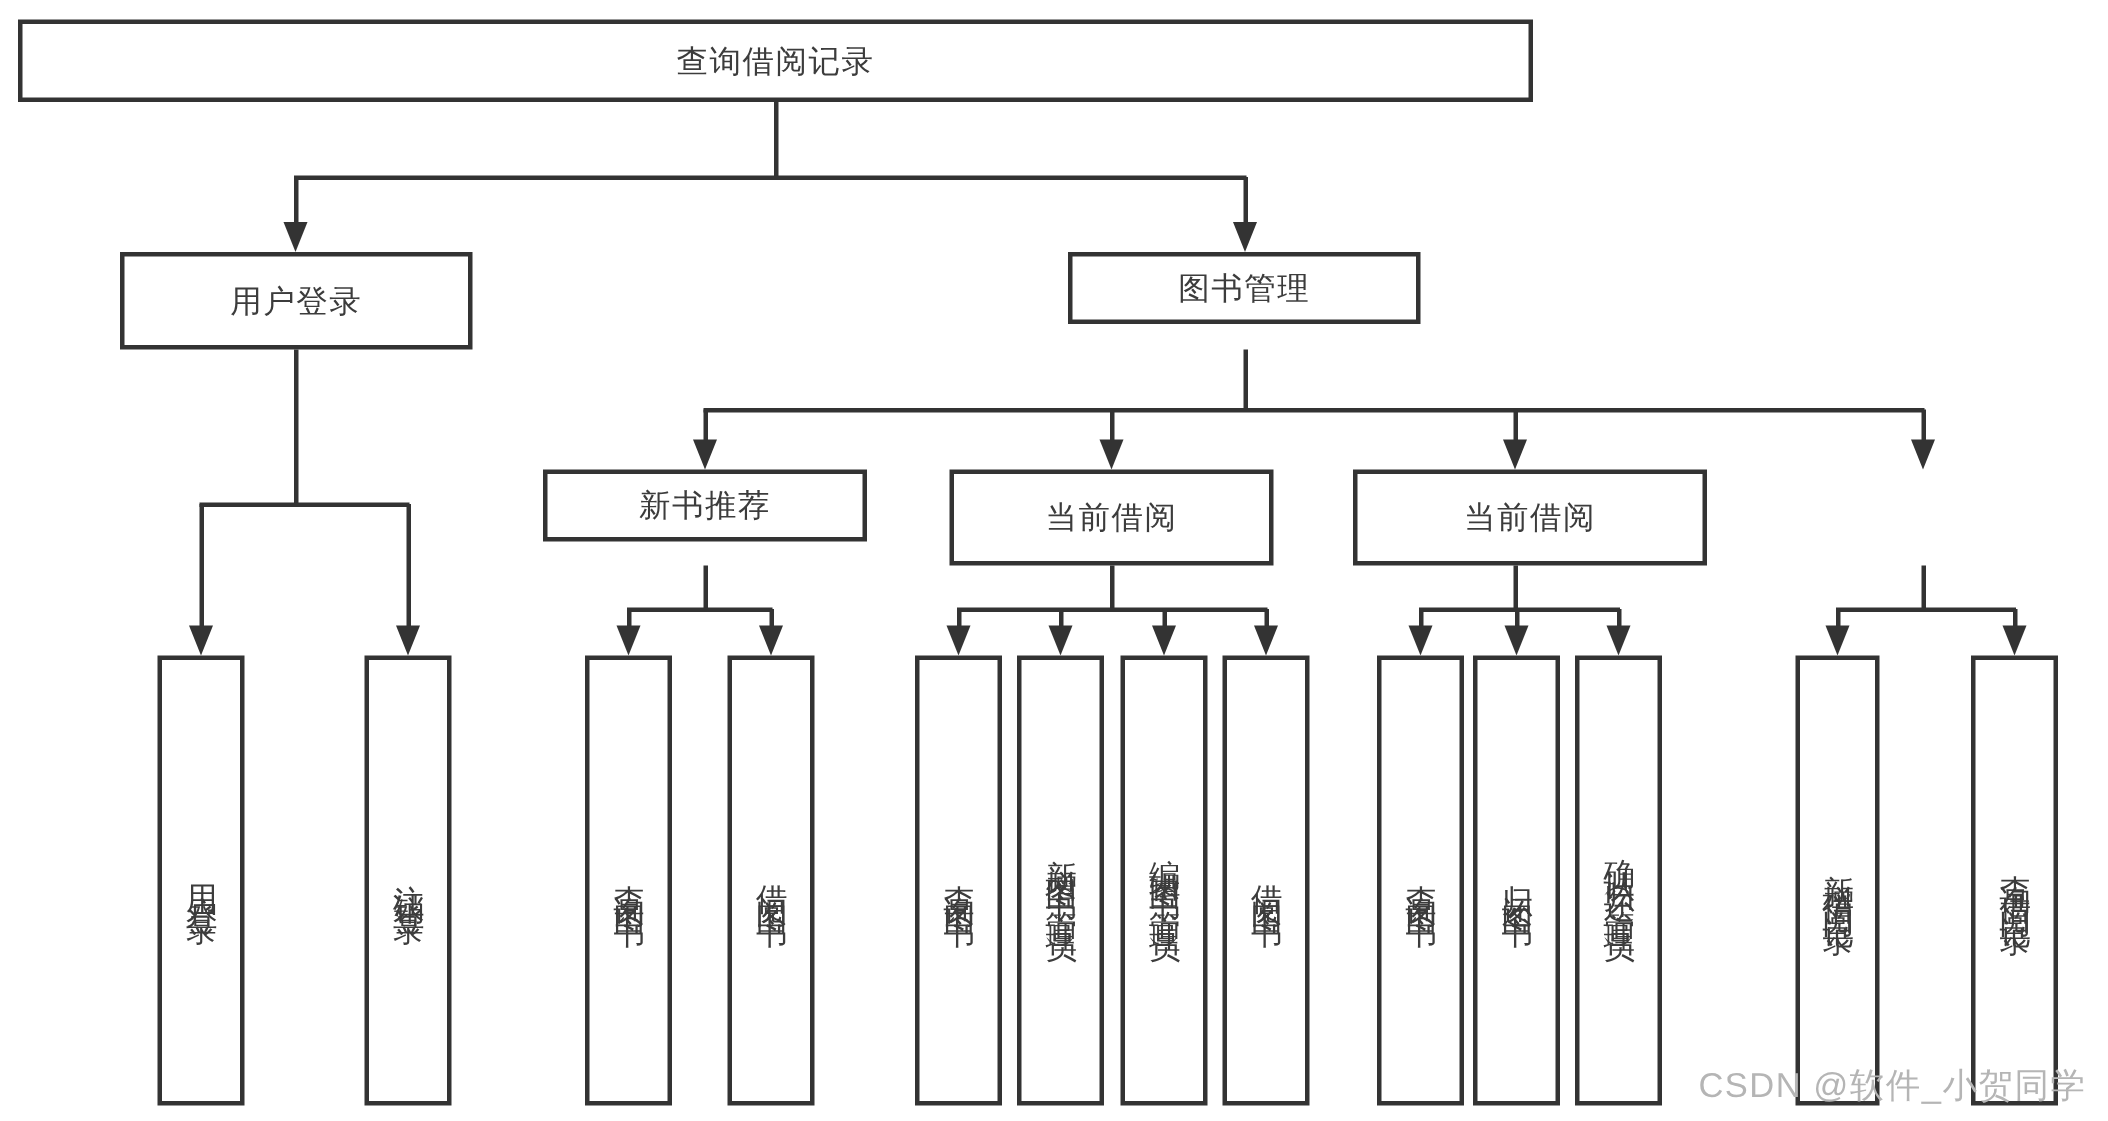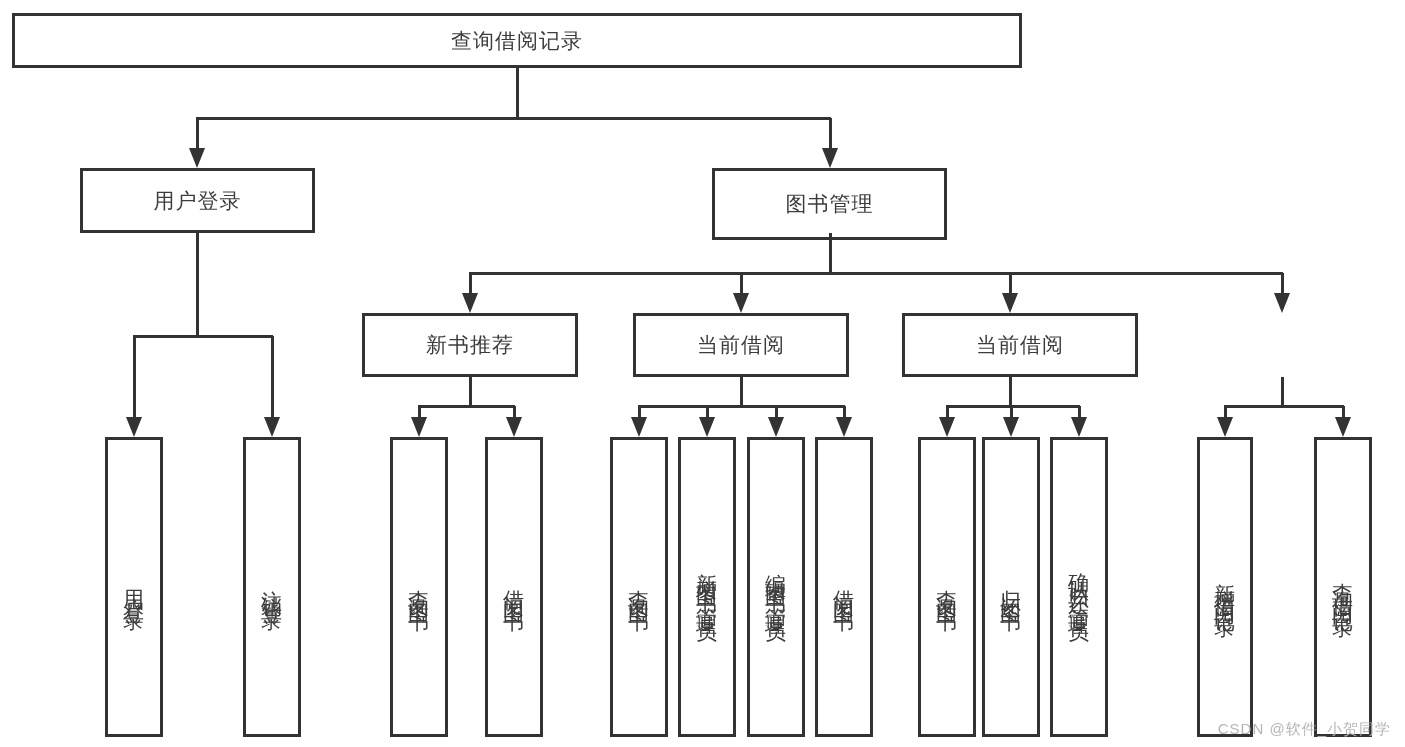--- a/index.html
+++ b/index.html
@@ -48,44 +48,44 @@
     position:absolute;
     width:0;height:0;
     border-left:8px solid transparent;
     border-right:8px solid transparent;
     border-top:20px solid var(--line);
   }
   .watermark{
     position:absolute;
     right:14px;
     bottom:8px;
-    font-size:15px;
+    font-size:23px;
     color:var(--watermark);
     letter-spacing:1px;
     z-index:5;
     white-space:nowrap;
   }
 </style>
 </head>
 <body>
 
 <div class="canvas">
 
   <div class="node" style="left:12px;top:13px;width:1010px;height:55px">
     <span class="h-label">查询借阅记录</span>
   </div>
 
   <div class="node" style="left:80px;top:168px;width:235px;height:65px">
     <span class="h-label">用户登录</span>
   </div>
-  <div class="node" style="left:712px;top:168px;width:235px;height:72px">
+  <div class="node" style="left:712px;top:168px;width:235px;height:48px">
     <span class="h-label">图书管理</span>
   </div>
 
-  <div class="node" style="left:362px;top:313px;width:216px;height:64px">
+  <div class="node" style="left:362px;top:313px;width:216px;height:48px">
     <span class="h-label">新书推荐</span>
   </div>
   <div class="node" style="left:633px;top:313px;width:216px;height:64px">
     <span class="h-label">当前借阅</span>
   </div>
   <div class="node" style="left:902px;top:313px;width:236px;height:64px">
     <span class="h-label">当前借阅</span>
   </div>
 
   <div class="node" style="left:105px;top:437px;width:58px;height:300px">

